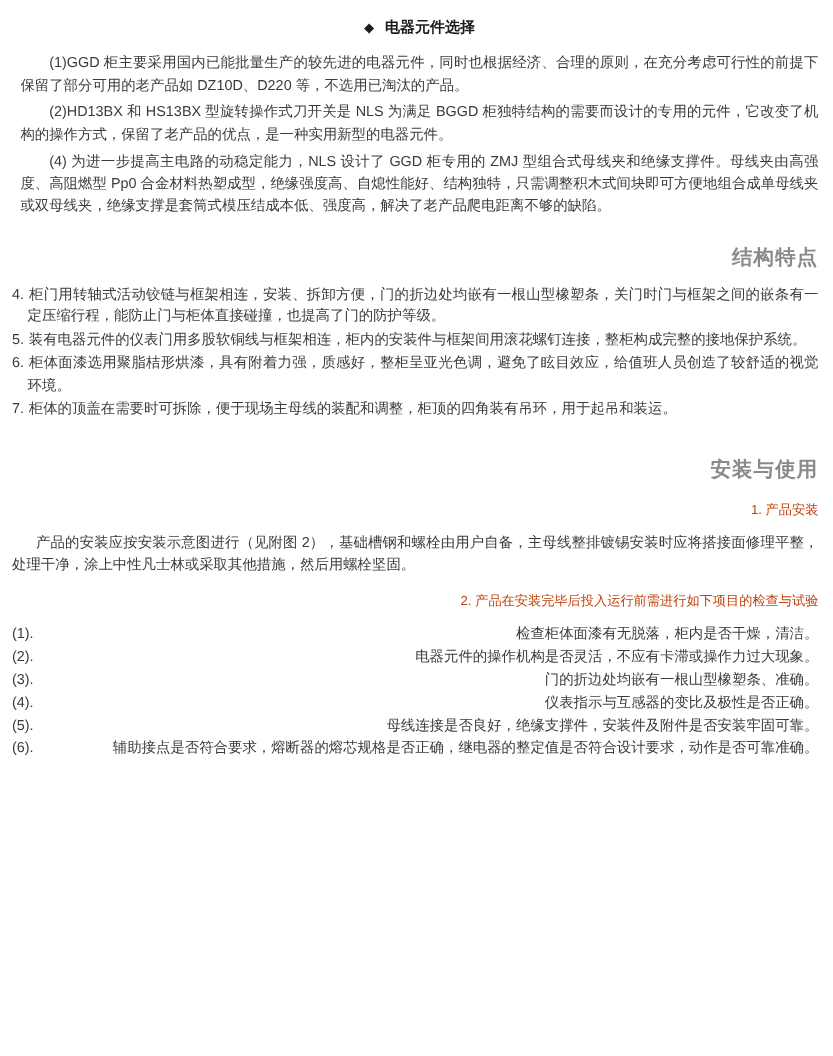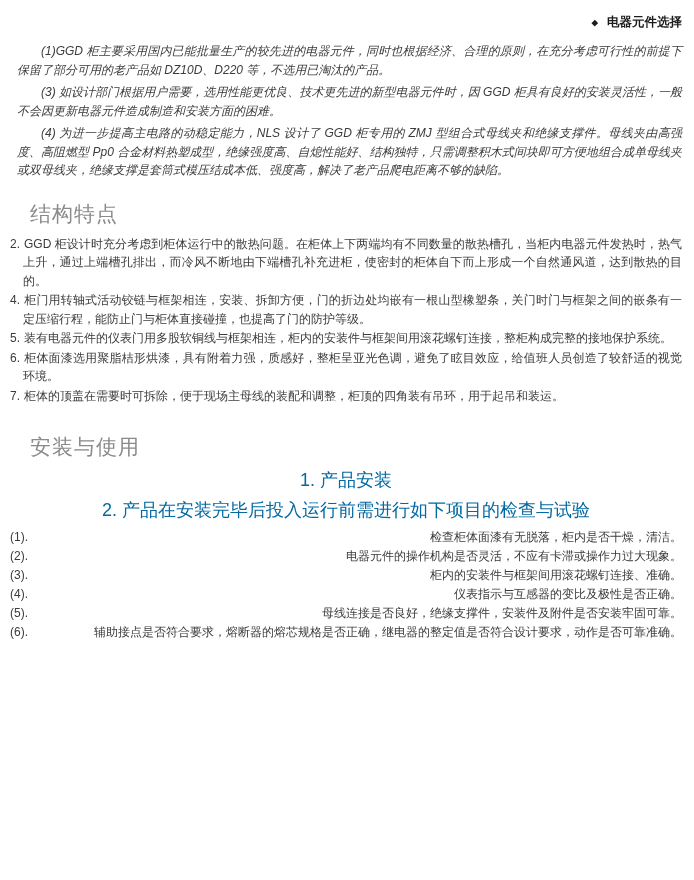--- a/index.html
+++ b/index.html
@@ -17,61 +17,59 @@
     font-size: 12px;
     line-height: 18.5px;
     color: #3b3b3b;
     text-align: justify;
   }
   .sec1-title {
     font-weight: bold;
     color: #1c1c1c;
     font-size: 12.5px;
     margin: 2px 0 11px 7px;
-    text-align: right;
+    text-align: center;
     line-height: 16px;
-    font-family: Liberation Mono, monospace;
   }
   .diamond {
     font-size: 11px;
     margin-right: 9px;
     color: #1c1c1c;
   }
   .para {
     margin: 0 0 4px 7px;
     text-indent: 24px;
-    font-style: italic;
   }
   .h-gray {
-    font-size: 21px;
-    font-weight: 400;
+    font-size: 17px;
+    font-weight: 700;
     color: #8a8a8a;
     letter-spacing: 1px;
-    text-align: left;
+    text-align: right;
     line-height: 24px;
     margin: 22px 0 9px 20px;
   }
   .h-gray2 {
     margin-top: 30px;
   }
   .feature-list { margin: 0; }
   .feature-item {
     padding-left: 13px;
     text-indent: -13px;
     margin-bottom: 1px;
   }
   .feature-num { margin-right: 4px; }
   .intro-para {
     margin: 0 0 4px 0;
     text-indent: 20px;
   }
   .sub-h {
-    font-size: 18px;
-    color: #0369a1;
-    text-align: center;
+    font-size: 11px;
+    color: #c2410c;
+    text-align: right;
     margin: 13px 0 9px 0;
     line-height: 17px;
   }
   .install-para {
     margin: 0 0 4px 0;
     text-indent: 20px;
   }
   .check-list { margin-top: 2px; }
   .check-item {
     display: flex;
@@ -88,53 +86,53 @@
 </head>
 <body>
 
 <div class="doc">
 
   <div class="sec1-title">
     <span class="diamond">◆</span><span>电器元件选择</span>
   </div>
 
   <p class="para">(1)GGD 柜主要采用国内已能批量生产的较先进的电器元件，同时也根据经济、合理的原则，在充分考虑可行性的前提下保留了部分可用的老产品如 DZ10D、D220 等，不选用已淘汰的产品。</p>
-  <p class="para">(3) 如设计部门根据用户需要，选用性能更优良、技术更先进的新型电器元件时，因 GGD 柜具有良好的安装灵活性，一般不会因更新电器元件造成制造和安装方面的困难。</p>
+  <p class="para">(2)HD13BX 和 HS13BX 型旋转操作式刀开关是 NLS 为满足 BGGD 柜独特结构的需要而设计的专用的元件，它改变了机构的操作方式，保留了老产品的优点，是一种实用新型的电器元件。</p>
   <p class="para">(4) 为进一步提高主电路的动稳定能力，NLS 设计了 GGD 柜专用的 ZMJ 型组合式母线夹和绝缘支撑件。母线夹由高强度、高阻燃型 Pp0 合金材料热塑成型，绝缘强度高、自熄性能好、结构独特，只需调整积木式间块即可方便地组合成单母线夹或双母线夹，绝缘支撑是套筒式模压结成本低、强度高，解决了老产品爬电距离不够的缺陷。</p>
 
   <div class="h-gray">结构特点</div>
 
   <div class="feature-list">
-    <div class="feature-item"><span class="feature-num">2.</span><span>GGD 柜设计时充分考虑到柜体运行中的散热问题。在柜体上下两端均有不同数量的散热槽孔，当柜内电器元件发热时，热气上升，通过上端槽孔排出，而冷风不断地由下端槽孔补充进柜，使密封的柜体自下而上形成一个自然通风道，达到散热的目的。</span></div>
     <div class="feature-item"><span class="feature-num">4.</span><span>柜门用转轴式活动铰链与框架相连，安装、拆卸方便，门的折边处均嵌有一根山型橡塑条，关门时门与框架之间的嵌条有一定压缩行程，能防止门与柜体直接碰撞，也提高了门的防护等级。</span></div>
     <div class="feature-item"><span class="feature-num">5.</span><span>装有电器元件的仪表门用多股软铜线与框架相连，柜内的安装件与框架间用滚花螺钉连接，整柜构成完整的接地保护系统。</span></div>
     <div class="feature-item"><span class="feature-num">6.</span><span>柜体面漆选用聚脂桔形烘漆，具有附着力强，质感好，整柜呈亚光色调，避免了眩目效应，给值班人员创造了较舒适的视觉环境。</span></div>
     <div class="feature-item"><span class="feature-num">7.</span><span>柜体的顶盖在需要时可拆除，便于现场主母线的装配和调整，柜顶的四角装有吊环，用于起吊和装运。</span></div>
   </div>
 
   <div class="h-gray h-gray2">安装与使用</div>
 
 
   <div class="sub-h">1. 产品安装</div>
 
+  <p class="install-para">产品的安装应按安装示意图进行（见附图 2），基础槽钢和螺栓由用户自备，主母线整排镀锡安装时应将搭接面修理平整，处理干净，涂上中性凡士林或采取其他措施，然后用螺栓坚固。</p>
 
   <div class="sub-h">2. 产品在安装完毕后投入运行前需进行如下项目的检查与试验</div>
 
   <div class="check-list">
     <div class="check-item">
         <span class="check-num">(1).</span>
         <span class="check-text">检查柜体面漆有无脱落，柜内是否干燥，清洁。</span>
       </div>
     <div class="check-item">
         <span class="check-num">(2).</span>
         <span class="check-text">电器元件的操作机构是否灵活，不应有卡滞或操作力过大现象。</span>
       </div>
     <div class="check-item">
         <span class="check-num">(3).</span>
-        <span class="check-text">柜内的安装件与框架间用滚花螺钉连接、准确。</span>
+        <span class="check-text">门的折边处均嵌有一根山型橡塑条、准确。</span>
       </div>
     <div class="check-item">
         <span class="check-num">(4).</span>
         <span class="check-text">仪表指示与互感器的变比及极性是否正确。</span>
       </div>
     <div class="check-item">
         <span class="check-num">(5).</span>
         <span class="check-text">母线连接是否良好，绝缘支撑件，安装件及附件是否安装牢固可靠。</span>
       </div>
     <div class="check-item">

